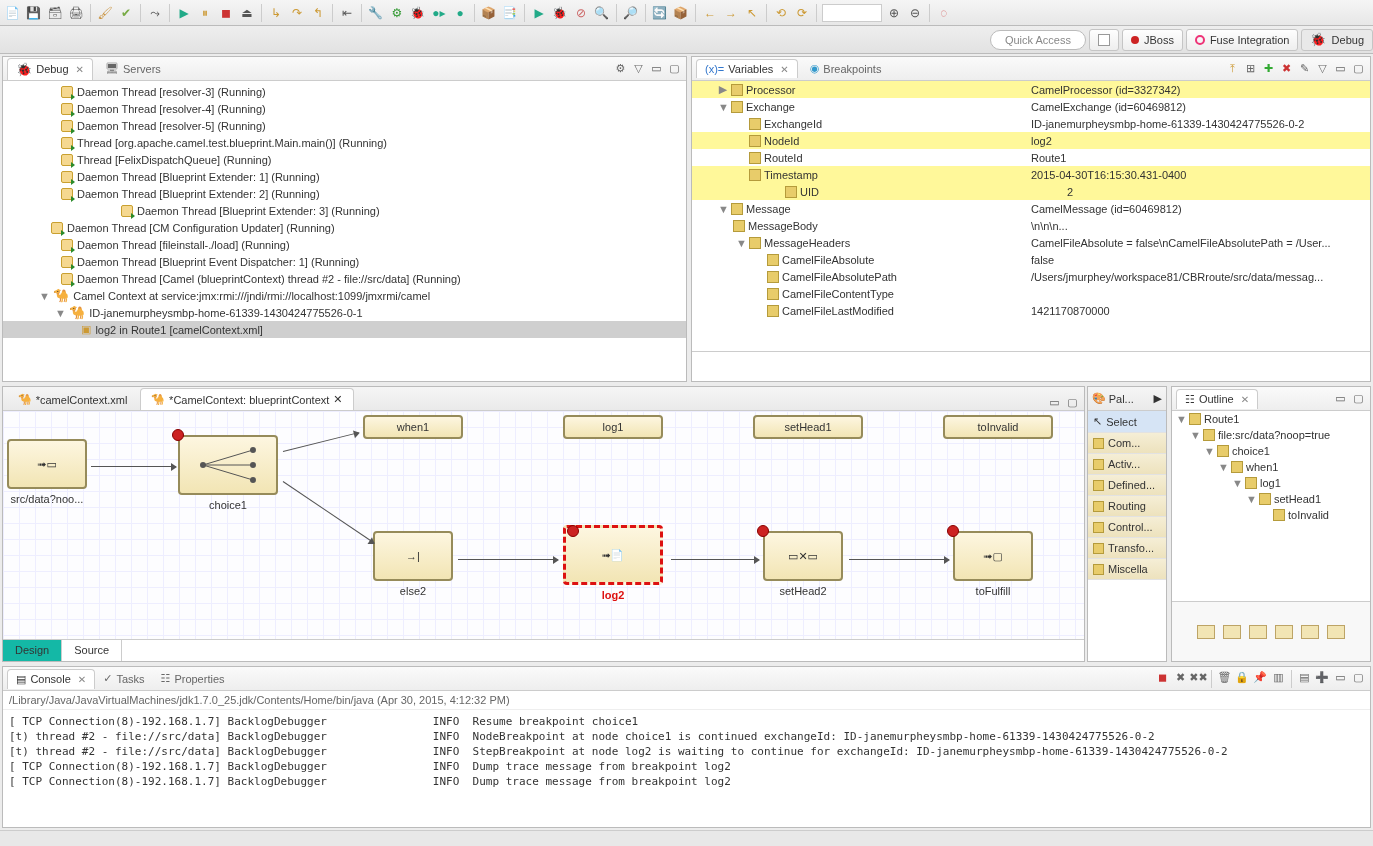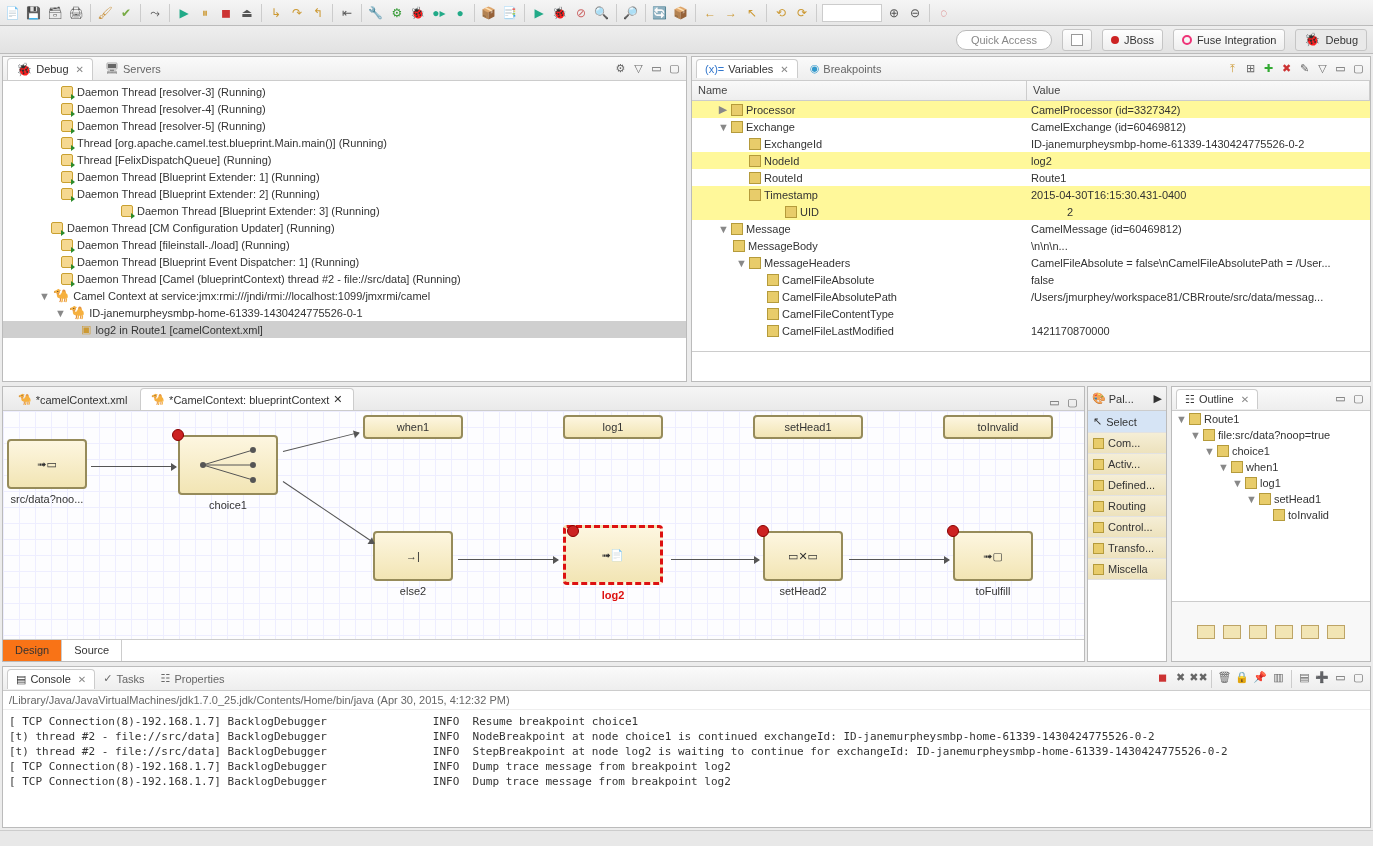--- a/index.html
+++ b/index.html
@@ -6,21 +6,21 @@
 body { font-family: "Lucida Grande", Arial, sans-serif; font-size: 11px; background: #ececec; width: 1373px; height: 846px; overflow: hidden; color: #333; }
 .row { display: flex; align-items: center; }
 
 
 .toolbar { height: 26px; background: linear-gradient(#f5f5f5,#e7e7e7); border-bottom: 1px solid #bbb; padding: 0 4px; gap: 3px; }
 .tbtn { width: 18px; height: 18px; border-radius: 3px; display: inline-flex; align-items: center; justify-content: center; font-size: 12px; color: #555; }
 .sep { width: 1px; height: 18px; background: #ccc; margin: 0 2px; }
 .empty-field { width: 60px; height: 18px; background: #fff; border: 1px solid #ccc; }
 
 
-.persp-bar { height: 28px; background: linear-gradient(#eee,#e2e2e2); border-bottom: 1px solid #bbb; justify-content: flex-end; padding-right: 6px; gap: 10px; }
+.persp-bar { height: 28px; background: linear-gradient(#eee,#e2e2e2); border-bottom: 1px solid #bbb; justify-content: flex-end; gap: 3px; }
 .qa { background: #fff; border: 1px solid #bbb; border-radius: 12px; padding: 3px 14px; color: #888; font-size: 11px; }
 .pbtn { height: 22px; border: 1px solid #c5c5c5; background: linear-gradient(#fefefe,#eee); padding: 0 8px; display: flex; align-items: center; gap: 5px; border-radius: 3px; font-size: 11px; }
 .pbtn.active { background: #e9e9e9; }
 .dot-red { width:8px;height:8px;background:#c22;border-radius:50%; }
 .dot-pink { width:10px;height:10px;border:2px solid #e37; border-radius:50%; }
 .bug-ic { color:#393; font-size:13px; }
 
 
 .main { display: flex; flex-direction: column; height: calc(846px - 26px - 28px - 16px); }
 .top-half { display: flex; height: 330px; }
@@ -65,21 +65,21 @@
 .node.label-below { background:none; border:none; }
 .node .nbox { width:80px; height:50px; background:linear-gradient(#fdf6e0,#f2e5b4); border:2px solid #968b5a; border-radius:4px; display:flex; align-items:center; justify-content:center; }
 .node.suspended .nbox { border:3px dashed #d11; }
 .node .nlabel { margin-top:4px; }
 .node.suspended .nlabel { color:#d11; font-weight:bold; }
 .bp-dot { position:absolute; top:-6px; left:-6px; width:12px; height:12px; background:#c22; border-radius:50%; border:1px solid #800; }
 .conn { position:absolute; height:1px; background:#555; }
 .conn::after { content:""; position:absolute; right:-1px; top:-3px; width:0;height:0;border-left:6px solid #555;border-top:4px solid transparent;border-bottom:4px solid transparent; }
 .bottom-tabs { height:22px; border-top:1px solid #ccc; display:flex; }
 .btab { padding:4px 12px; border-right:1px solid #ccc; font-size:11px; }
-.btab.active { background:#f97316; }
+.btab.active { background:#14b8a6; }
 
 
 .palette { width:80px; border:1px solid #bbb; margin:2px 2px 2px 0; display:flex; flex-direction:column; background:#fff; }
 .pal-head { height:24px; background:linear-gradient(#f5f5f5,#eaeaea); border-bottom:1px solid #ccc; display:flex; align-items:center; padding:0 4px; font-size:11px; gap:3px; }
 .pal-item { padding:4px 5px; border-bottom:1px solid #e2e2e2; font-size:11px; display:flex; align-items:center; gap:4px; background:linear-gradient(#f5eed6,#ede2bd); white-space:nowrap; overflow:hidden; }
 .pal-item.sel { background:#d6e4f5; }
 .fold { width:11px;height:11px;background:#e8cc6a;border:1px solid #b59b3b; }
 
 
 .outline { width:200px; border:1px solid #bbb; margin:2px; display:flex; flex-direction:column; background:#fff; }
@@ -279,24 +279,20 @@
           <span class="mini">⊞</span>
           <span class="mini" style="color:#3a3;">✚</span>
           <span class="mini" style="color:#c33;">✖</span>
           <span class="mini">✎</span>
           <span class="mini">▽</span>
           <span class="mini">▭</span>
           <span class="mini">▢</span>
         </div>
       </div>
       <div class="vars">
-        <div class="vars-head">
-          <div style="width:335px;">Name</div>
-          <div style="flex:1;">Value</div>
-        </div>
         <div class="vars-body" id="vars-body">
             <div class="vrow hl">
               <div class="vcell vname" style="padding-left:26px;">
                 <span class="arrow">▶</span>
                 <span class="vic"></span>
                 <span>Processor</span>
               </div>
               <div class="vcell vval">CamelProcessor (id=3327342)</div>
             </div>
             <div class="vrow">

